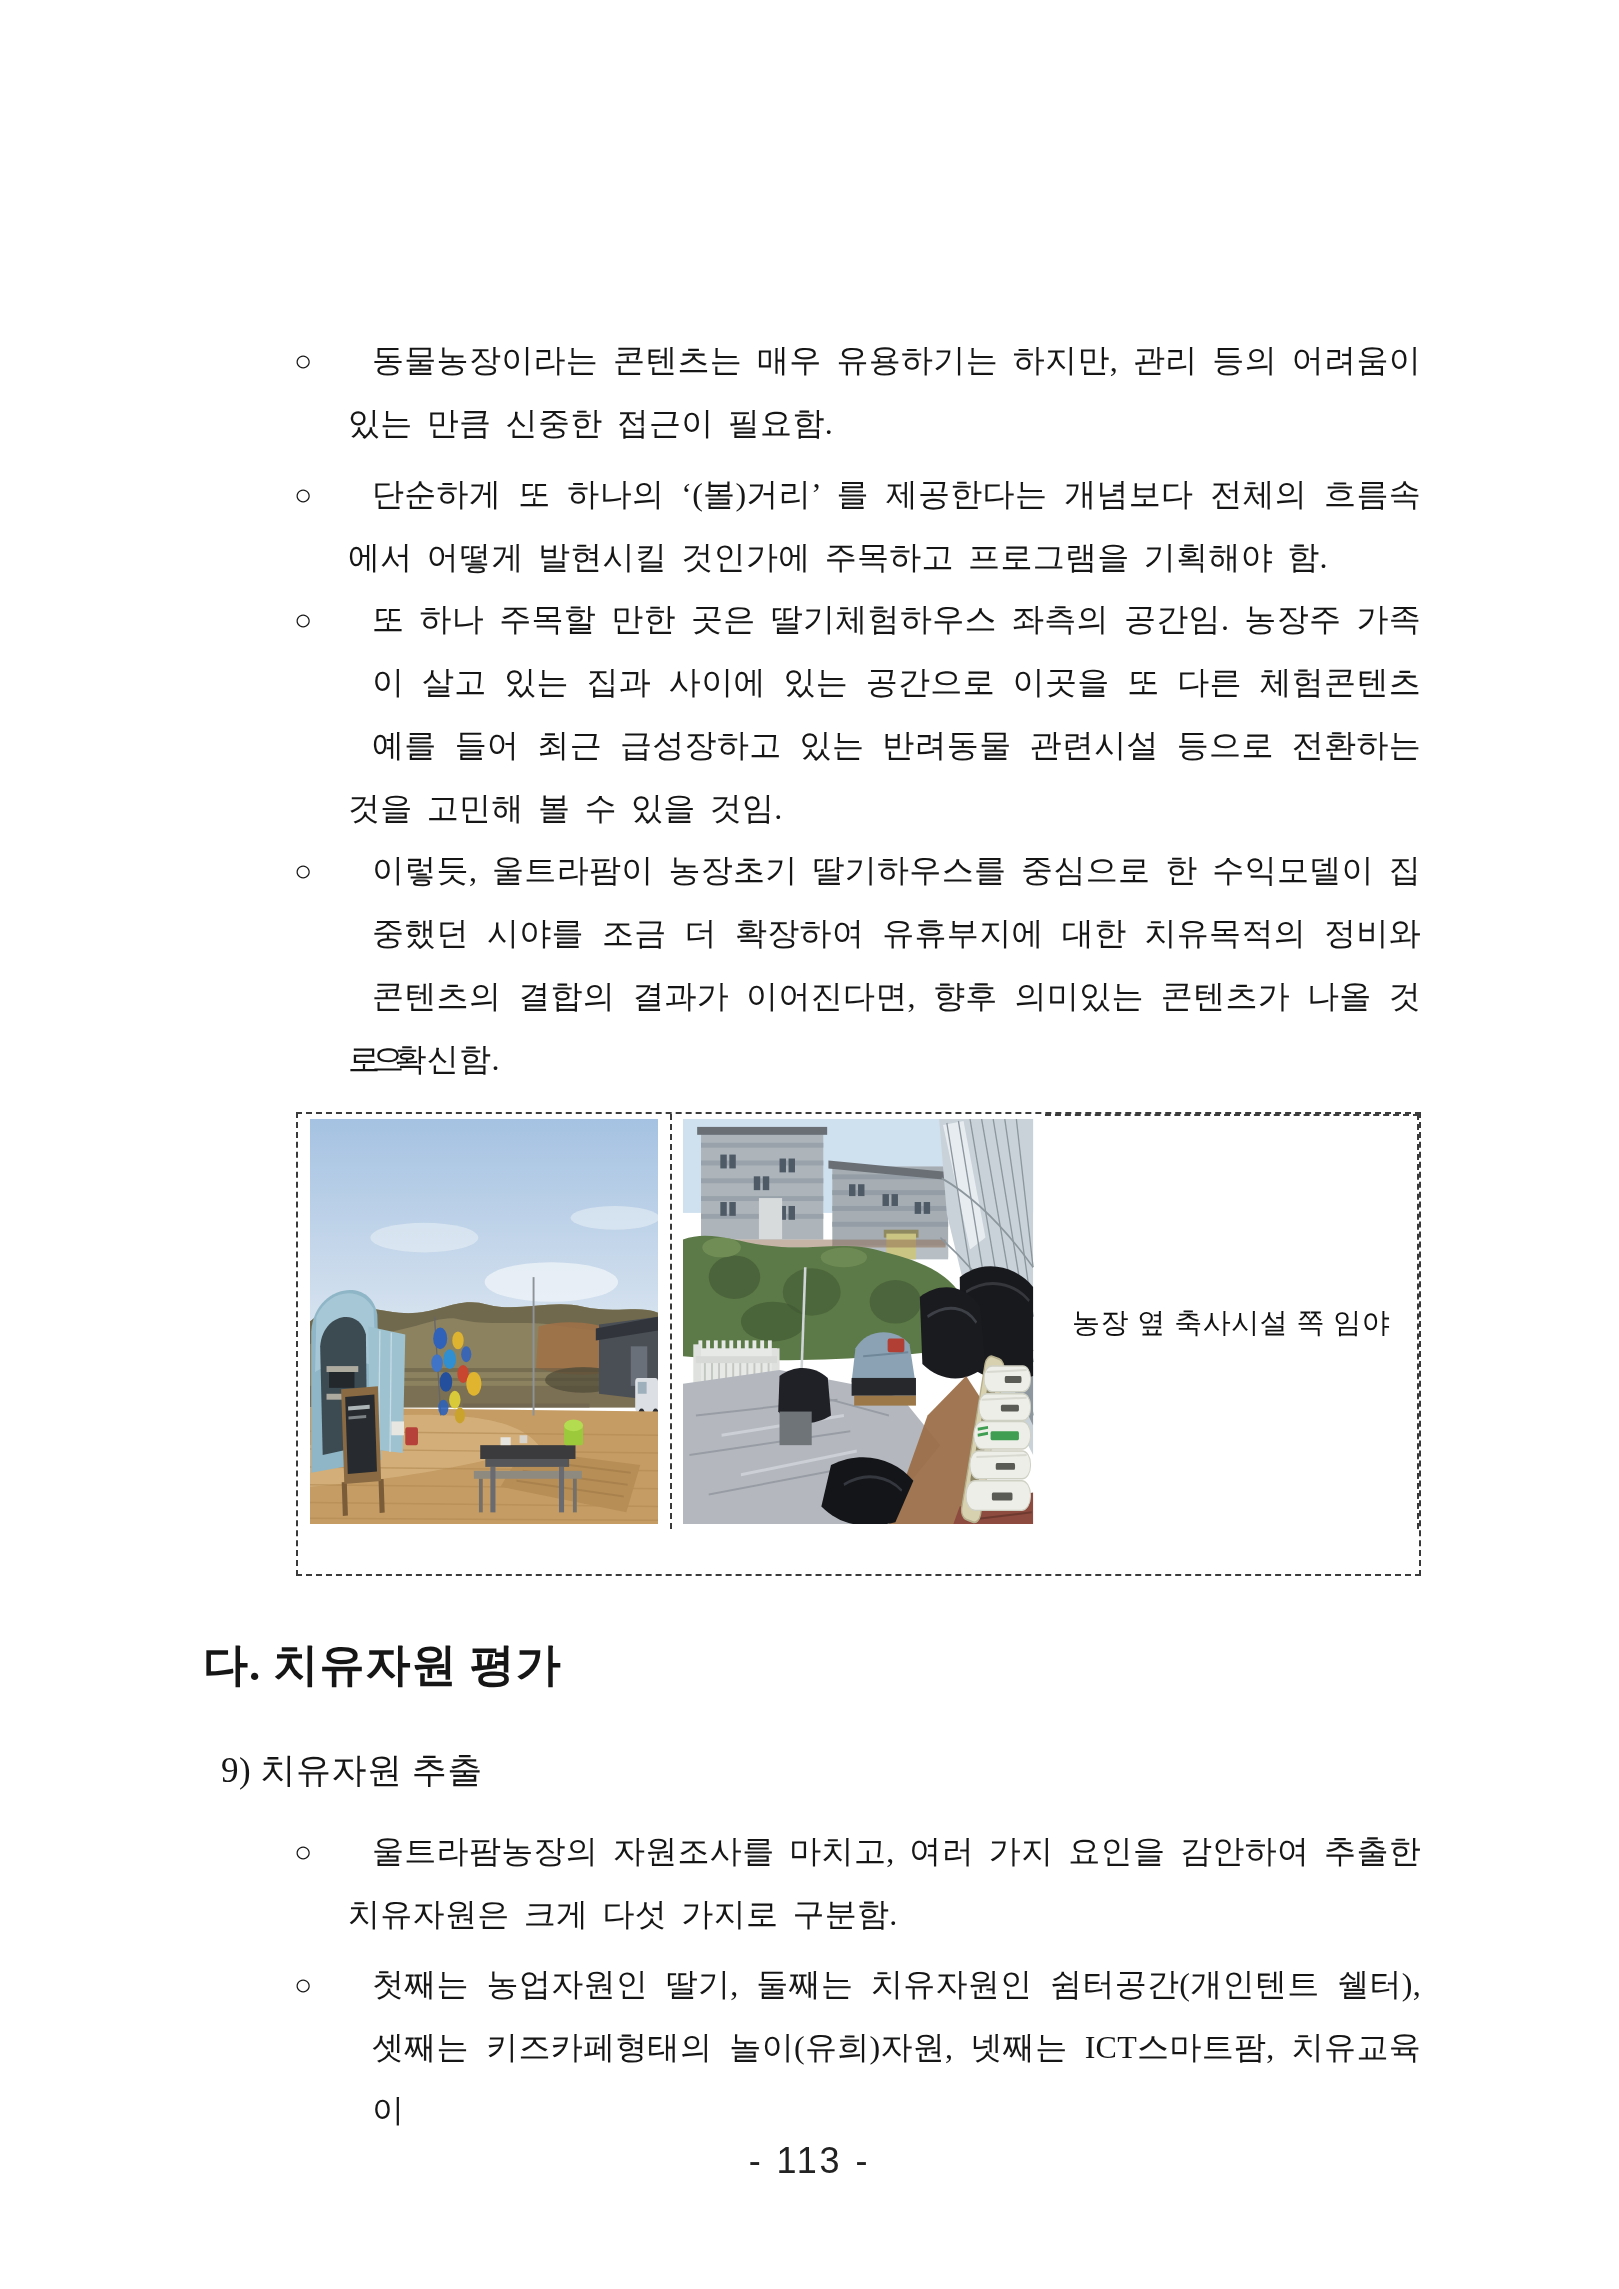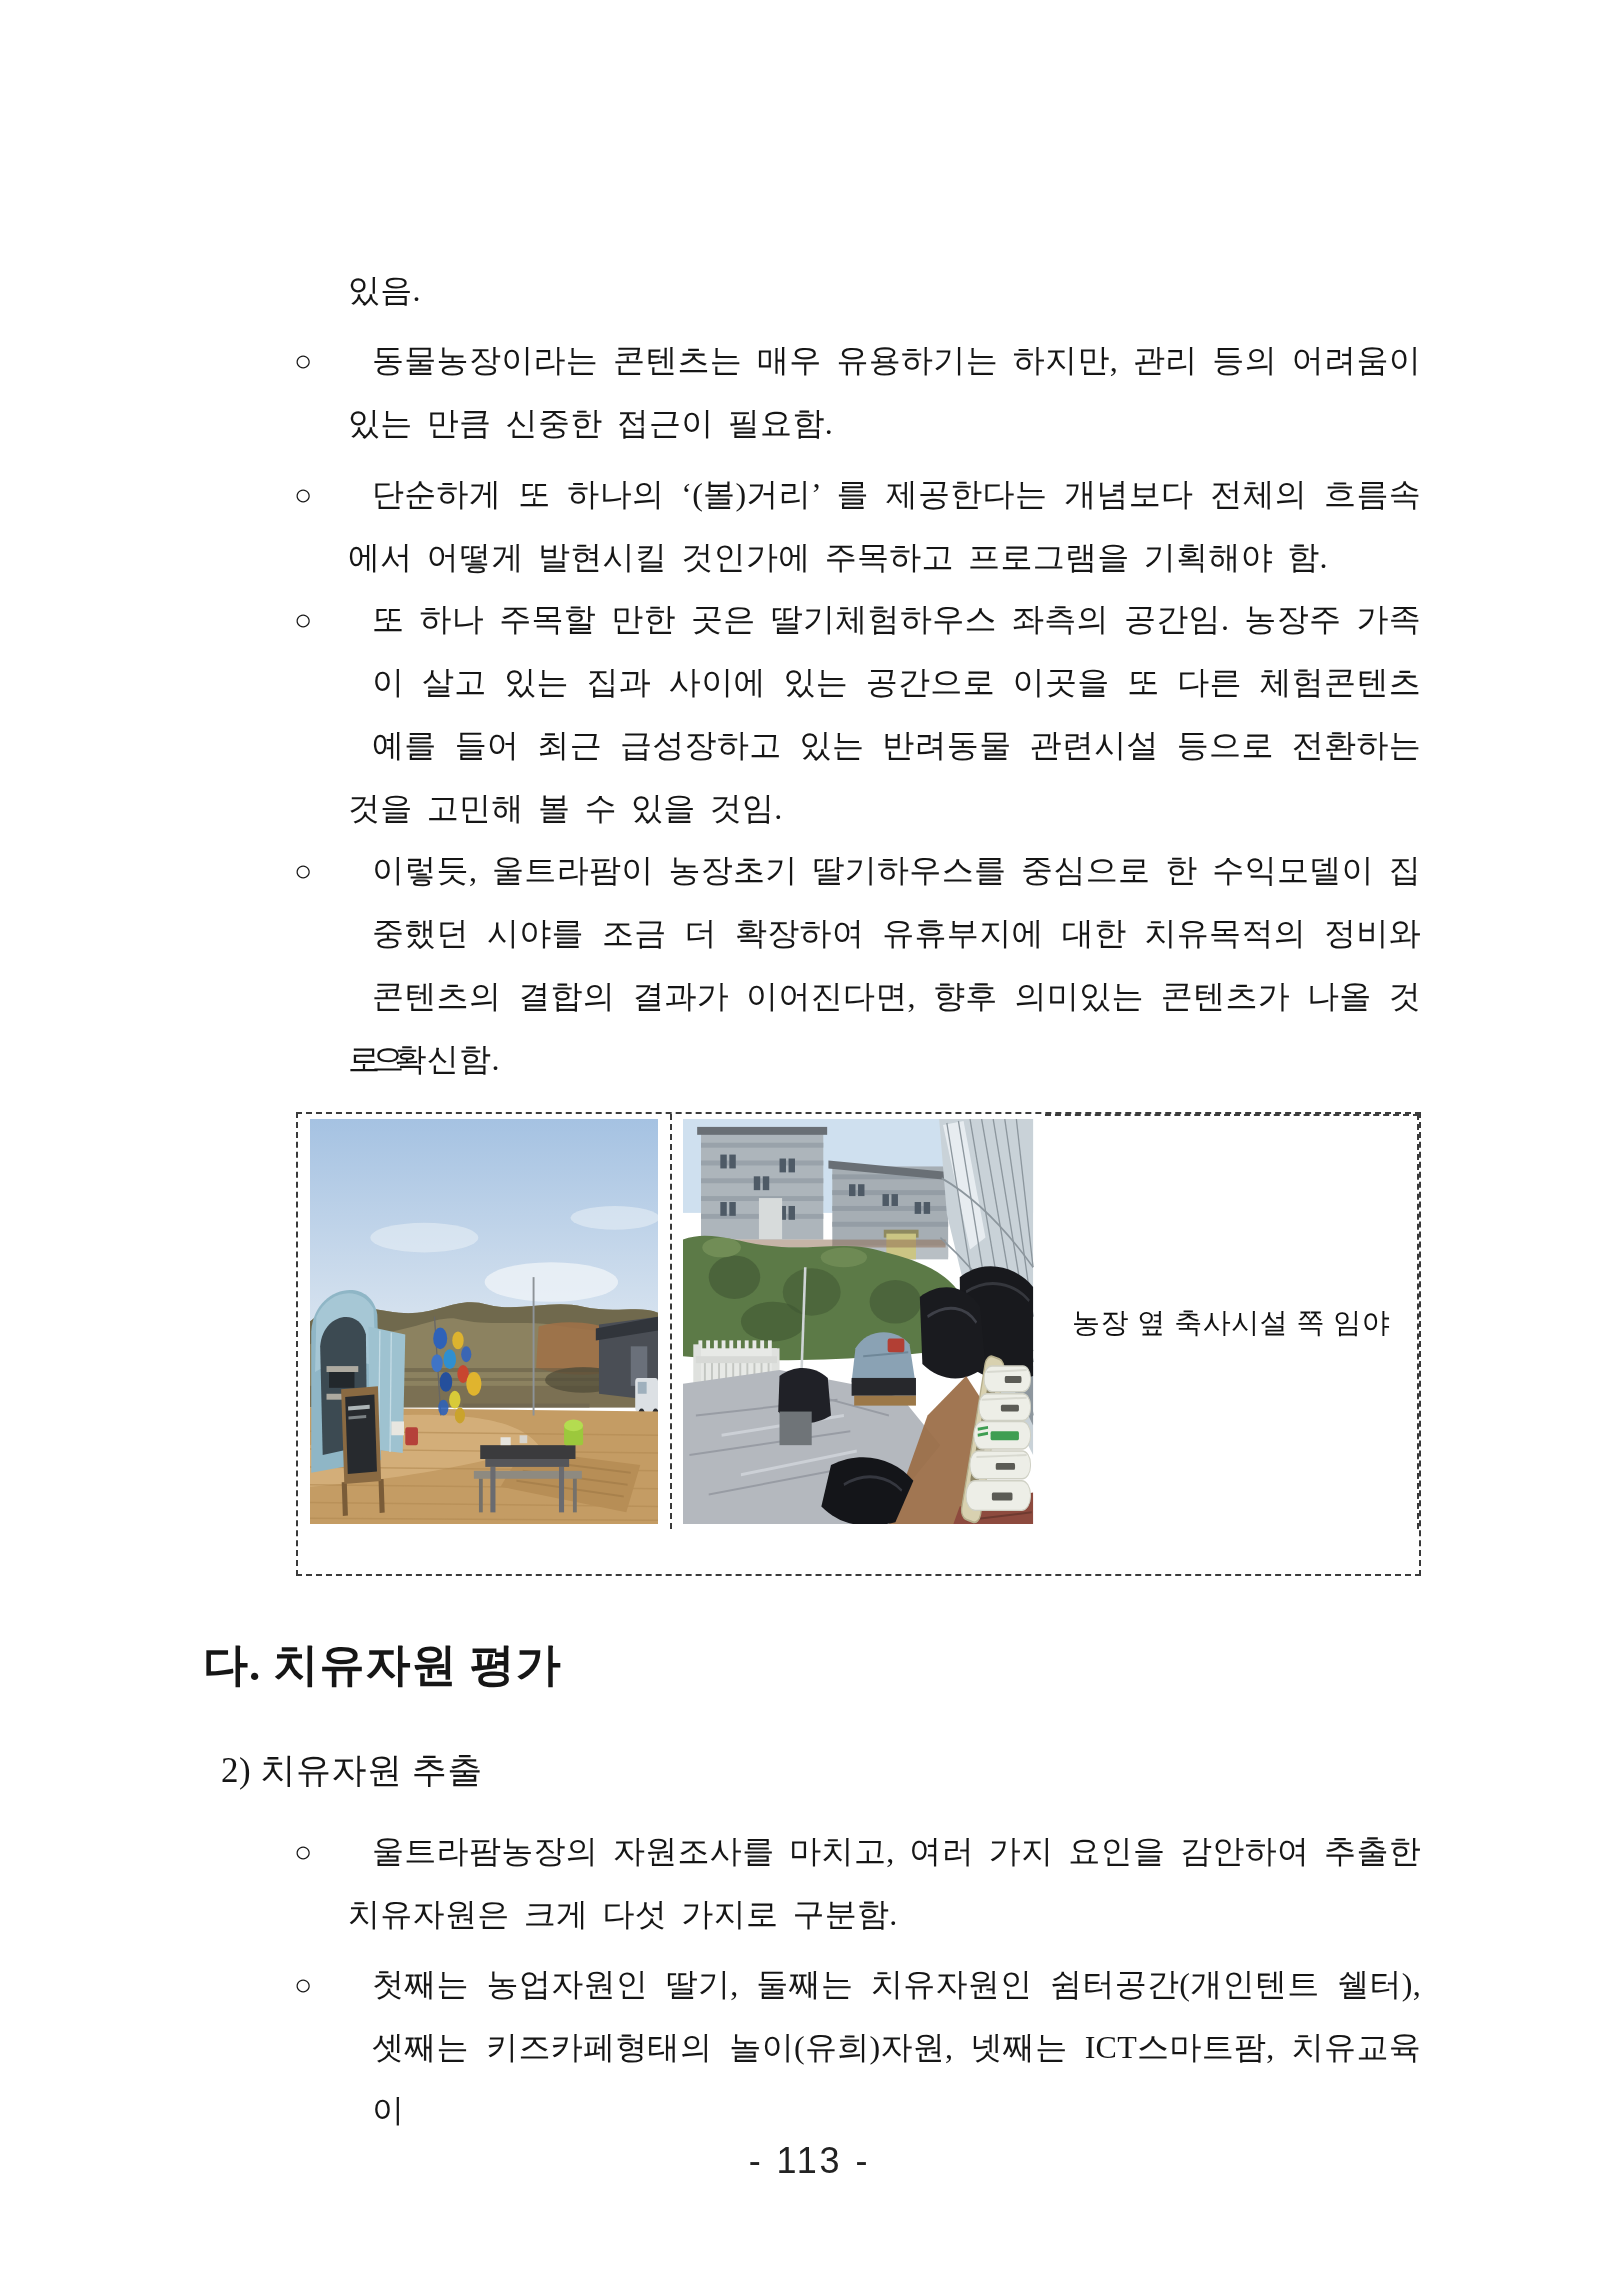--- a/index.html
+++ b/index.html
@@ -61,23 +61,20 @@
     text-align:center;
     font-family:"Liberation Sans","DejaVu Sans",sans-serif;
     font-size:36px;color:#222;letter-spacing:2.9px;
   }
 </style>
 </head>
 <body>
 
 <div class="doc">
 
-  <div class="abs para" style="top:259px;">
-    <div class="line">있음.</div>
-  </div>
 
   <div class="abs bullet" style="top:329px;">
     <span class="marker">○</span>
     <div class="lines">
       <div class="line full">동물농장이라는 콘텐츠는 매우 유용하기는 하지만, 관리 등의 어려움이</div>
       <div class="line">있는 만큼 신중한 접근이 필요함.</div>
     </div>
   </div>
 
   <div class="abs bullet" style="top:463px;">
@@ -401,21 +398,21 @@
             </g>
         </g>
       </svg>
     </div>
 
     <div class="ccell lft">농장 옆 축사시설 쪽 임야</div>
   </div>
 
   <div class="abs h-sect" style="left:195px;top:1635px;">다. 치유자원 평가</div>
 
-  <div class="abs h-sub" style="left:221px;top:1747px;">2) 치유자원 추출</div>
+  <div class="abs h-sub" style="left:221px;top:1747px;">9) 치유자원 추출</div>
 
   <div class="abs bullet" style="top:1820px;">
     <span class="marker">○</span>
     <div class="lines">
       <div class="line full">울트라팜농장의 자원조사를 마치고, 여러 가지 요인을 감안하여 추출한</div>
       <div class="line">치유자원은 크게 다섯 가지로 구분함.</div>
     </div>
   </div>
 
   <div class="abs bullet" style="top:1953px;">

